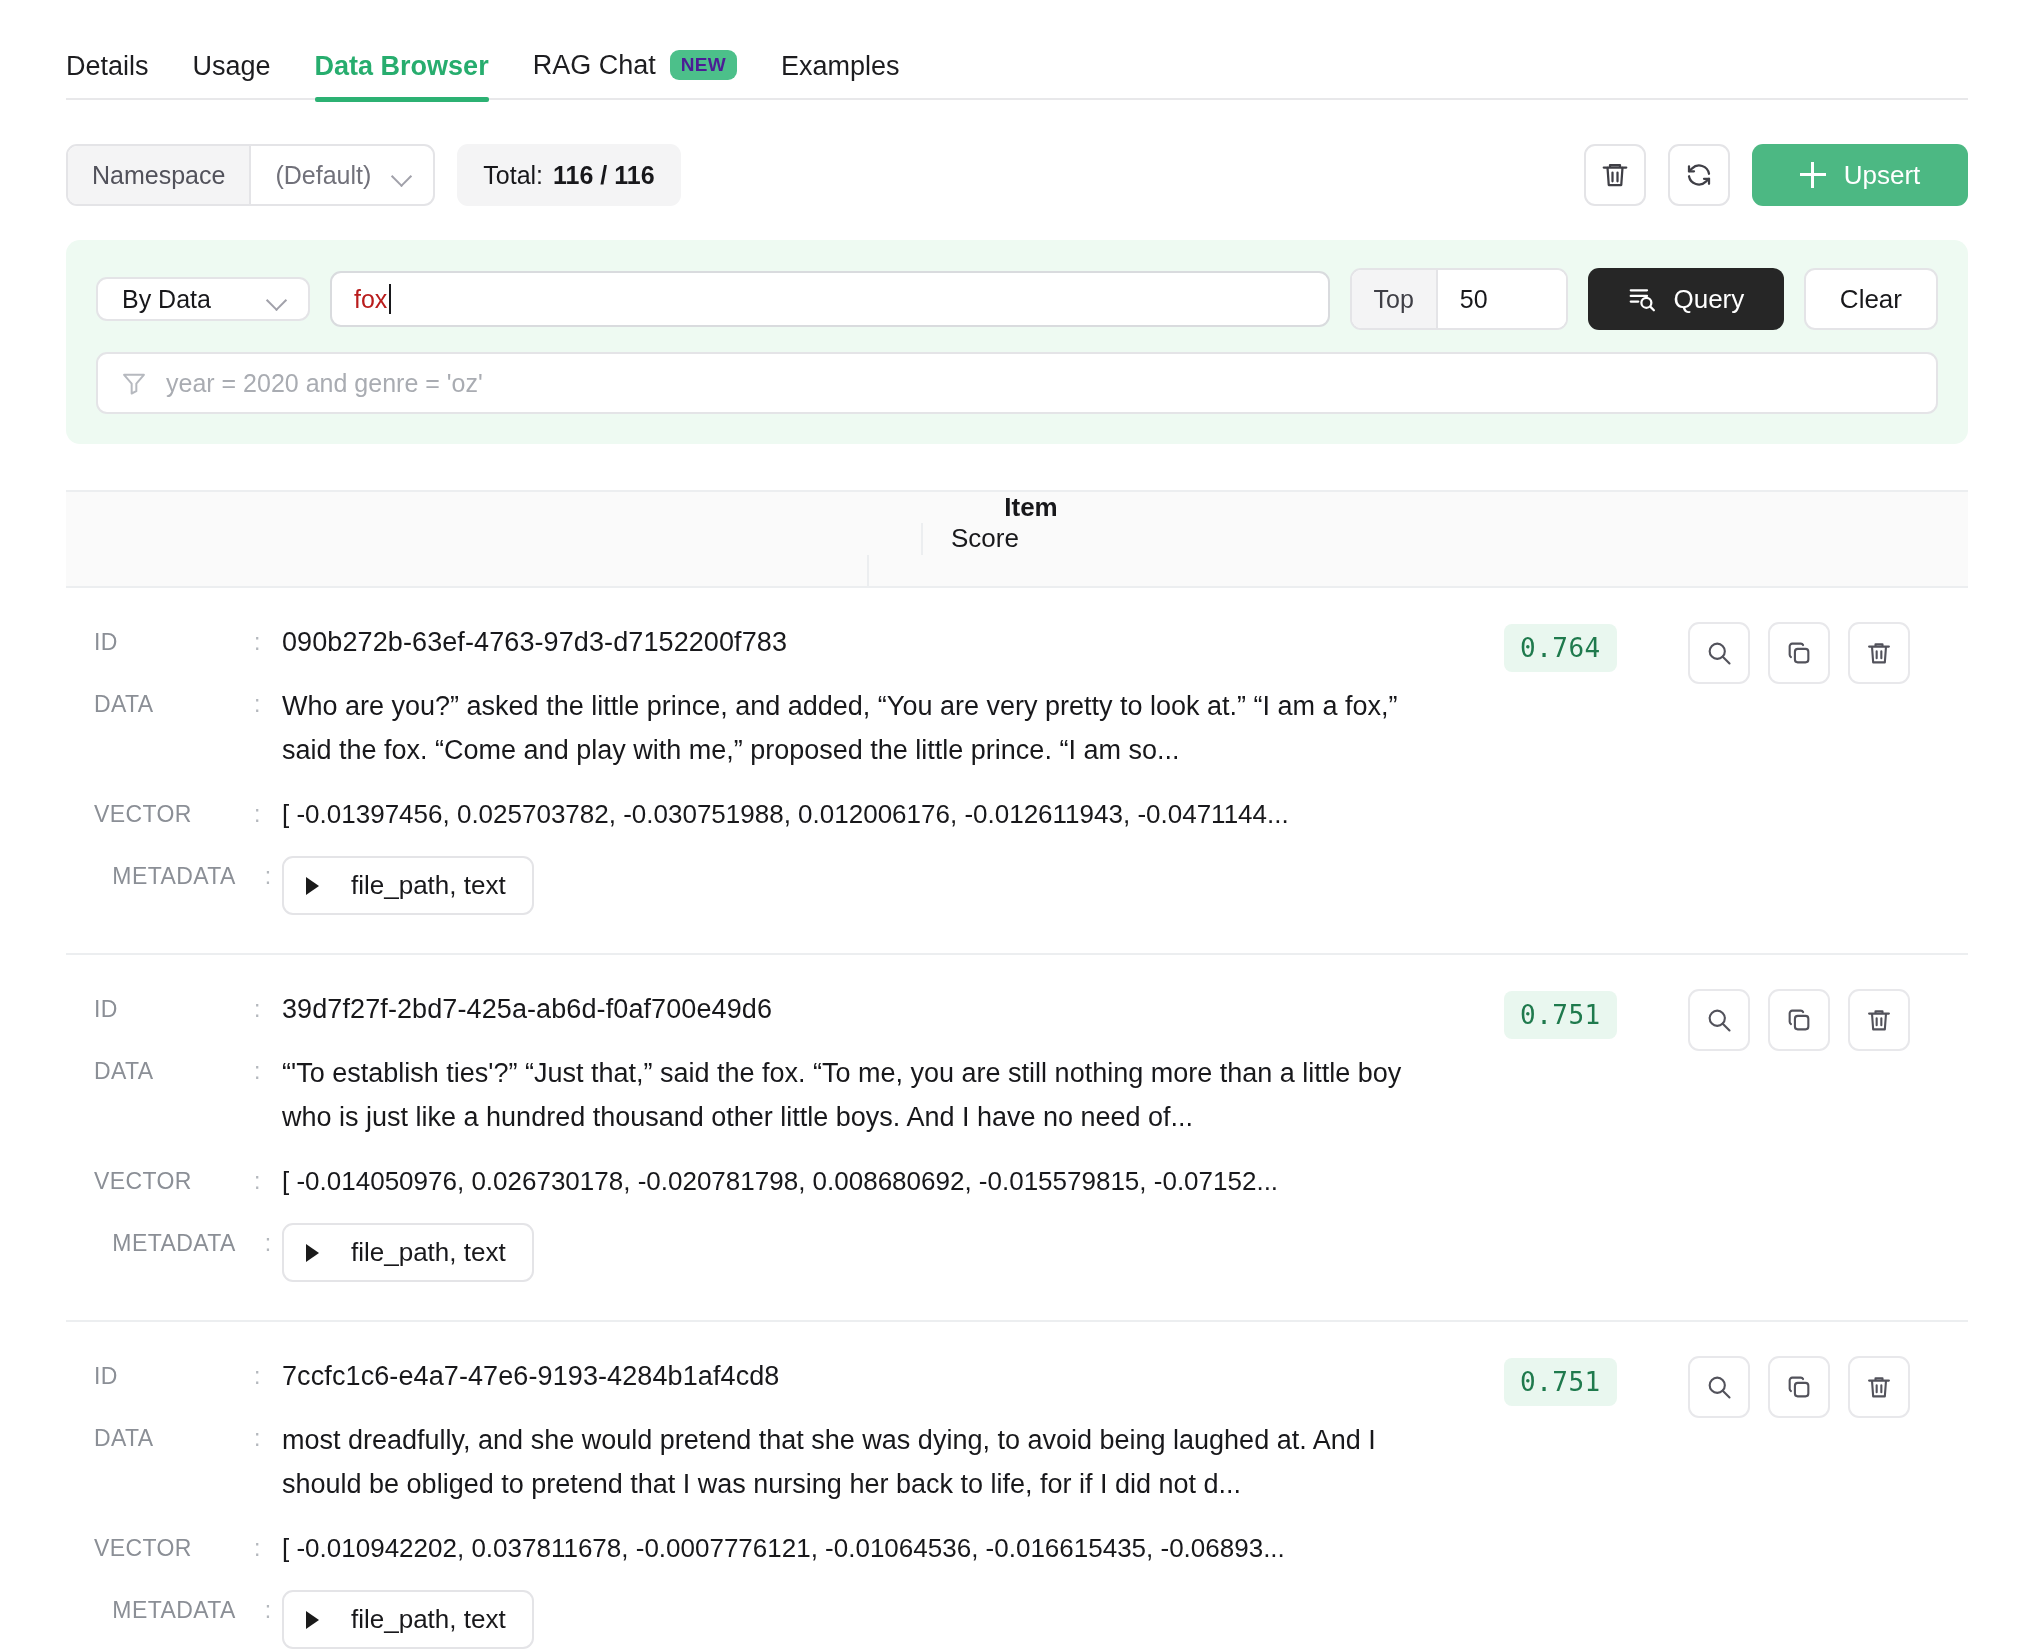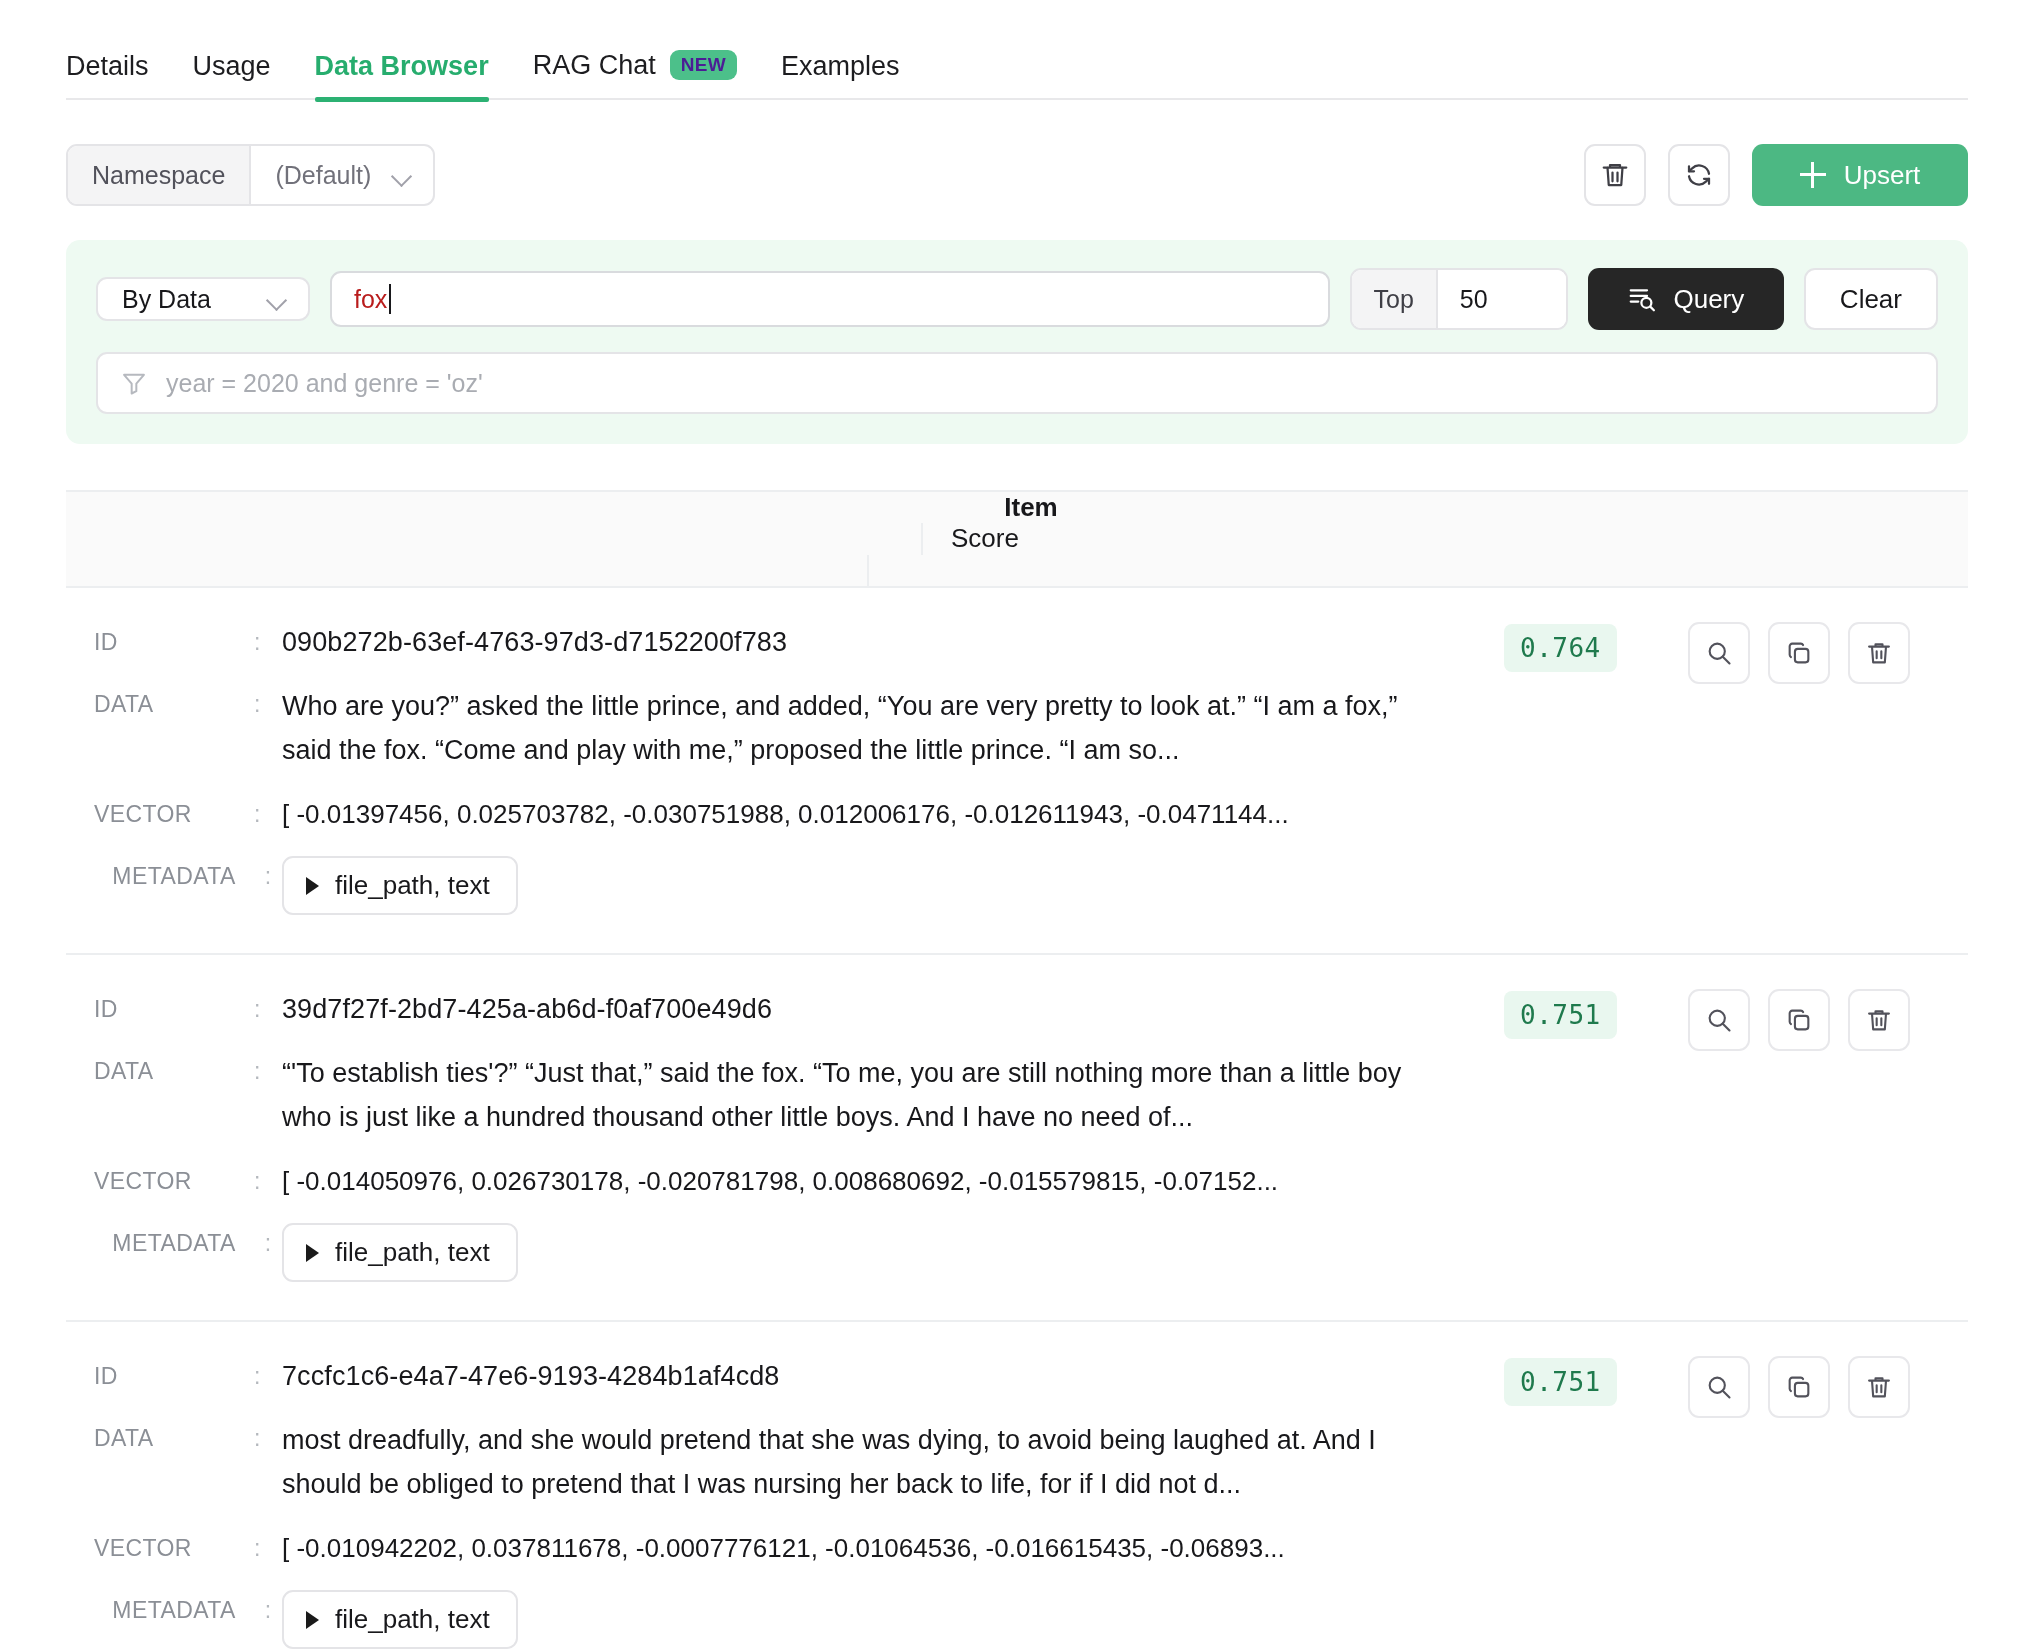--- a/index.html
+++ b/index.html
@@ -352,21 +352,21 @@
     line-height: 40px;
     max-width: 1170px;
   }
   .field-val.mono-id { font-size: 27px; letter-spacing: 0.1px; }
   .field-val.vector  { font-size: 26px; }
   .field-val.data    { line-height: 44px; }
 
   .meta-chip {
     display: inline-flex;
     align-items: center;
-    gap: 16px;
+    gap: 32px;
     border: 2px solid #e4e4e7;
     border-radius: 11px;
     padding: 12px 26px 12px 22px;
     font-size: 26px;
     color: #18181b;
     background: #fff;
     cursor: pointer;
   }
   .tri {
     width: 0; height: 0;
@@ -436,20 +436,24 @@
 <div class="toolbar">
 
   <div class="ns-group">
     <div class="ns-label">Namespace</div>
     <div class="ns-value">
       <span>(Default)</span>
       <span class="chev"></span>
     </div>
   </div>
 
+  <div class="total-pill">
+    <span>Total:</span>
+    <b>116 / 116</b>
+  </div>
 
   <div class="toolbar-spacer"></div>
 
   <div class="icon-btn">
     <span>
       <svg width="30" height="30" viewBox="0 0 24 24" fill="none" stroke="#3f3f46" stroke-width="1.8" stroke-linecap="round" stroke-linejoin="round">
         <path d="M3 6h18M8 6V4h8v2M6 6l1 14h10l1-14M10 10v7M14 10v7"></path>
       </svg>
     </span>
   </div>

